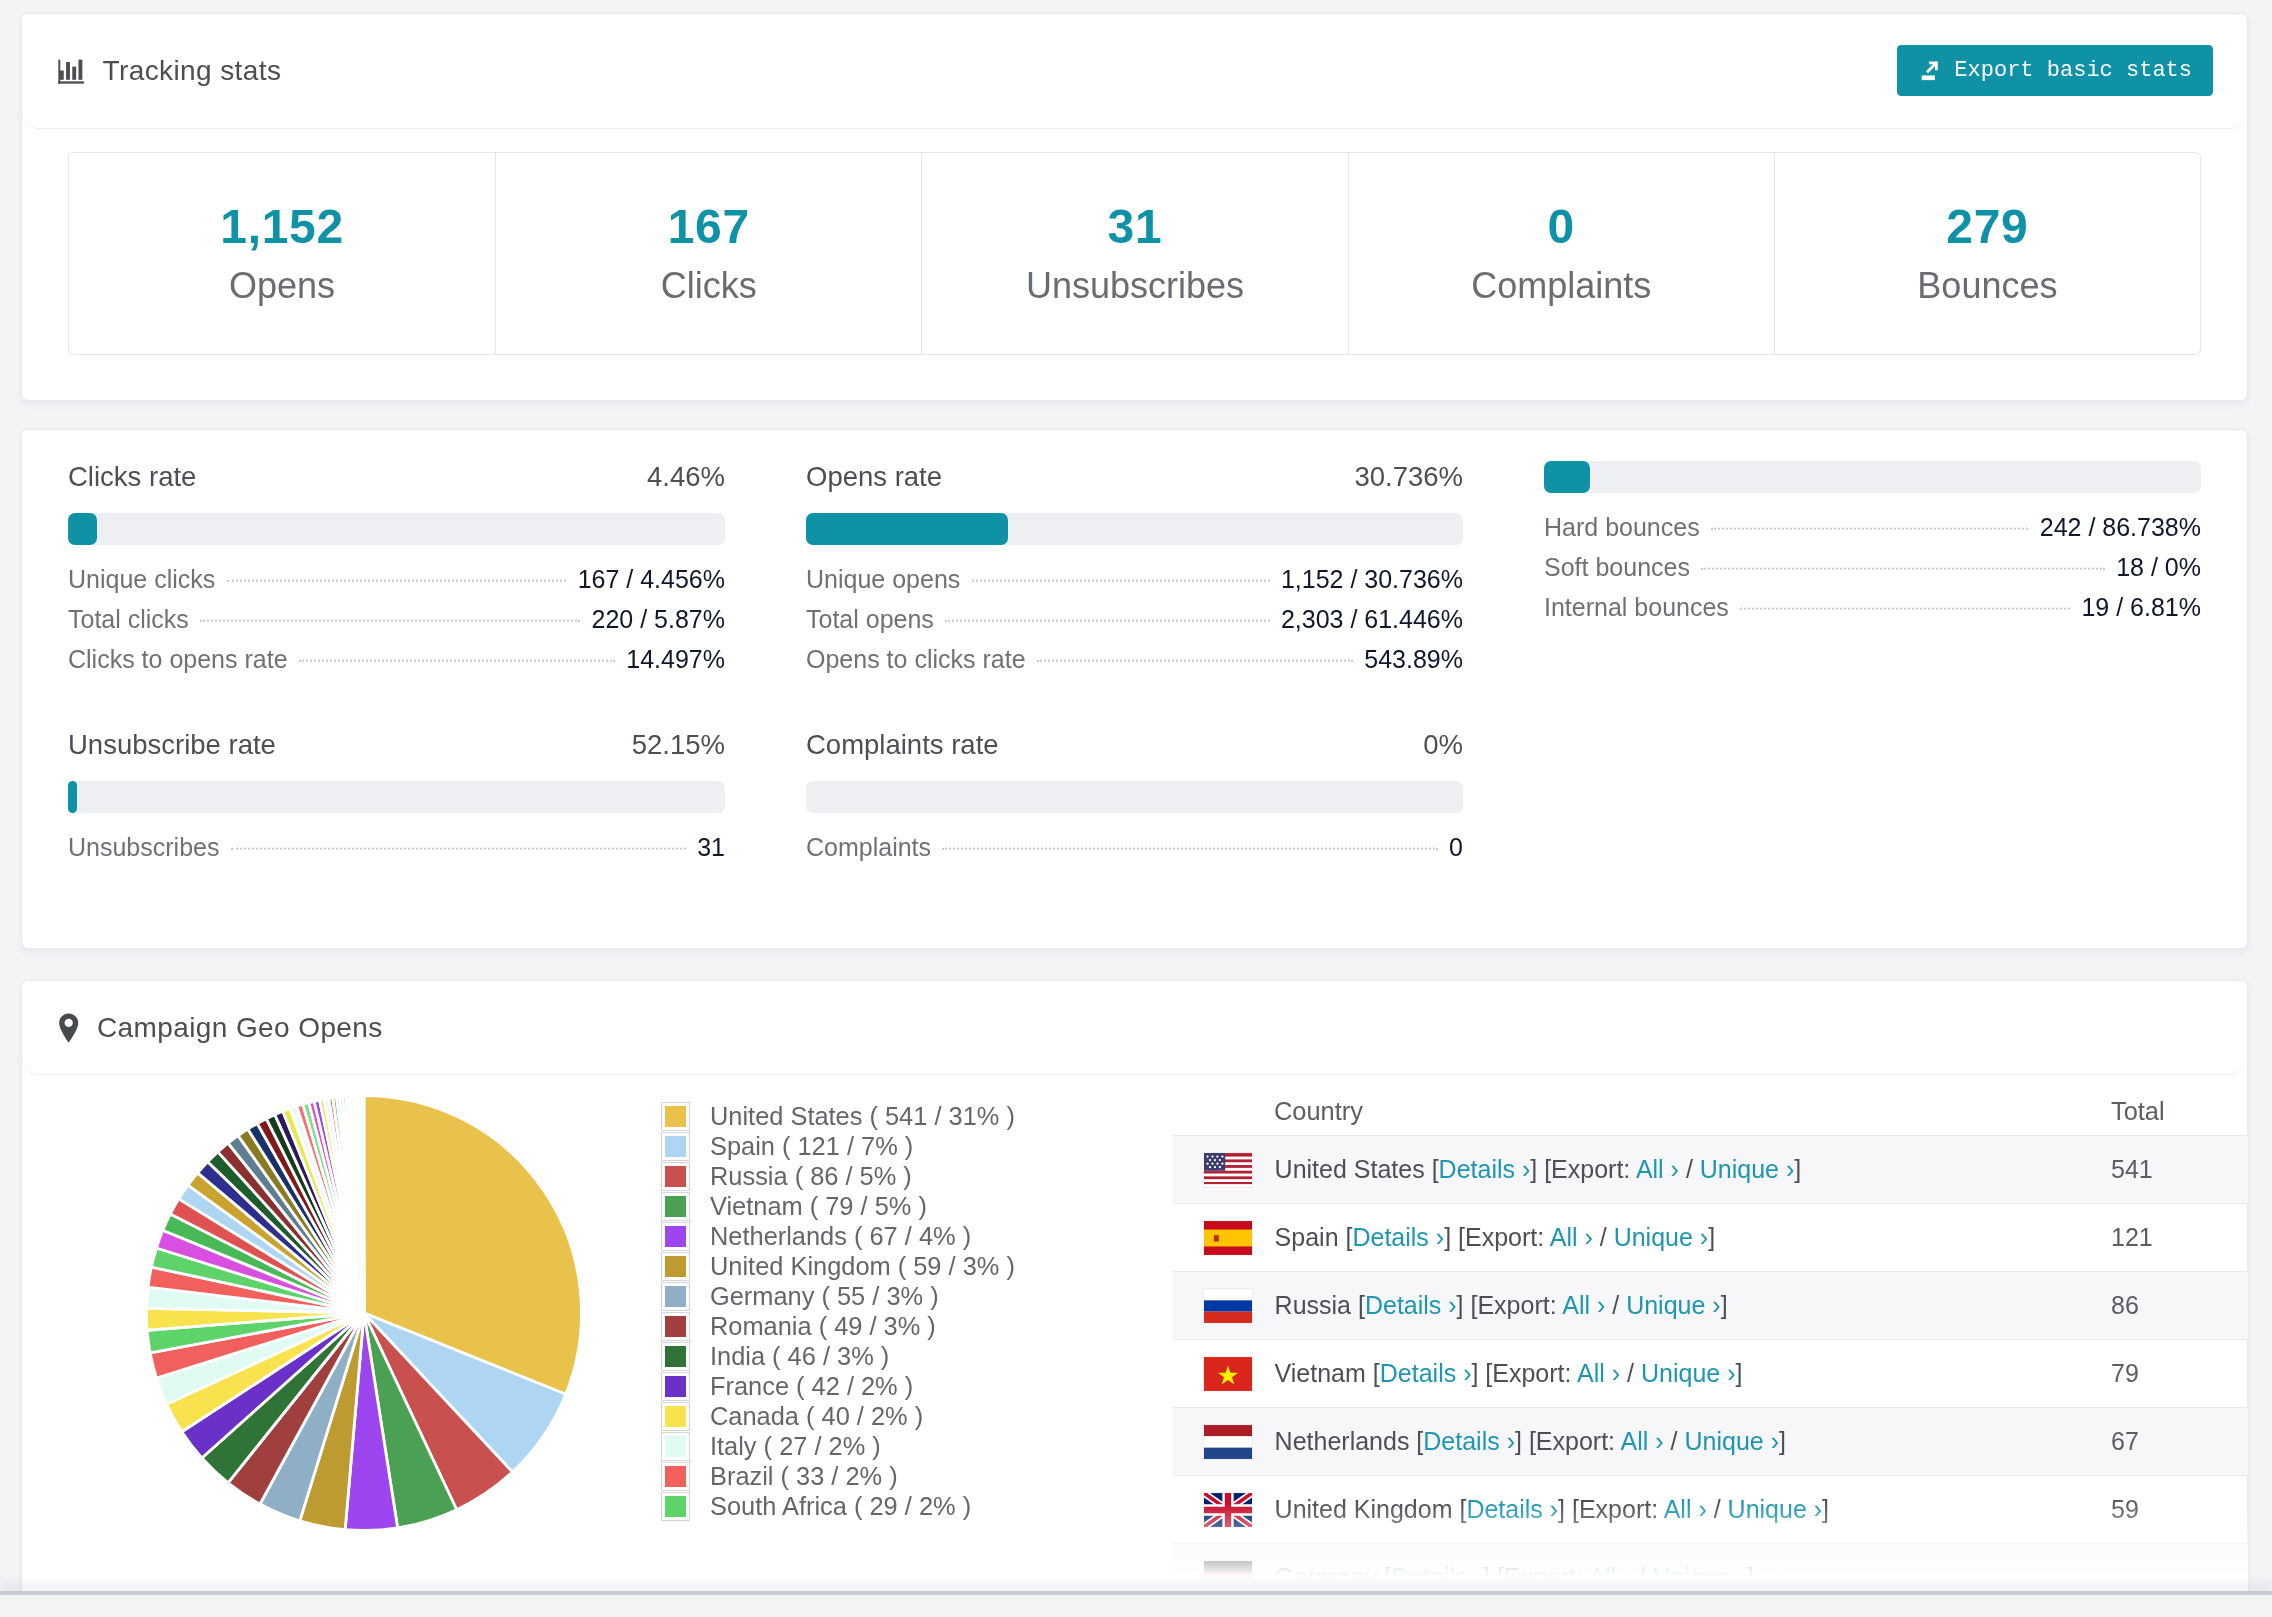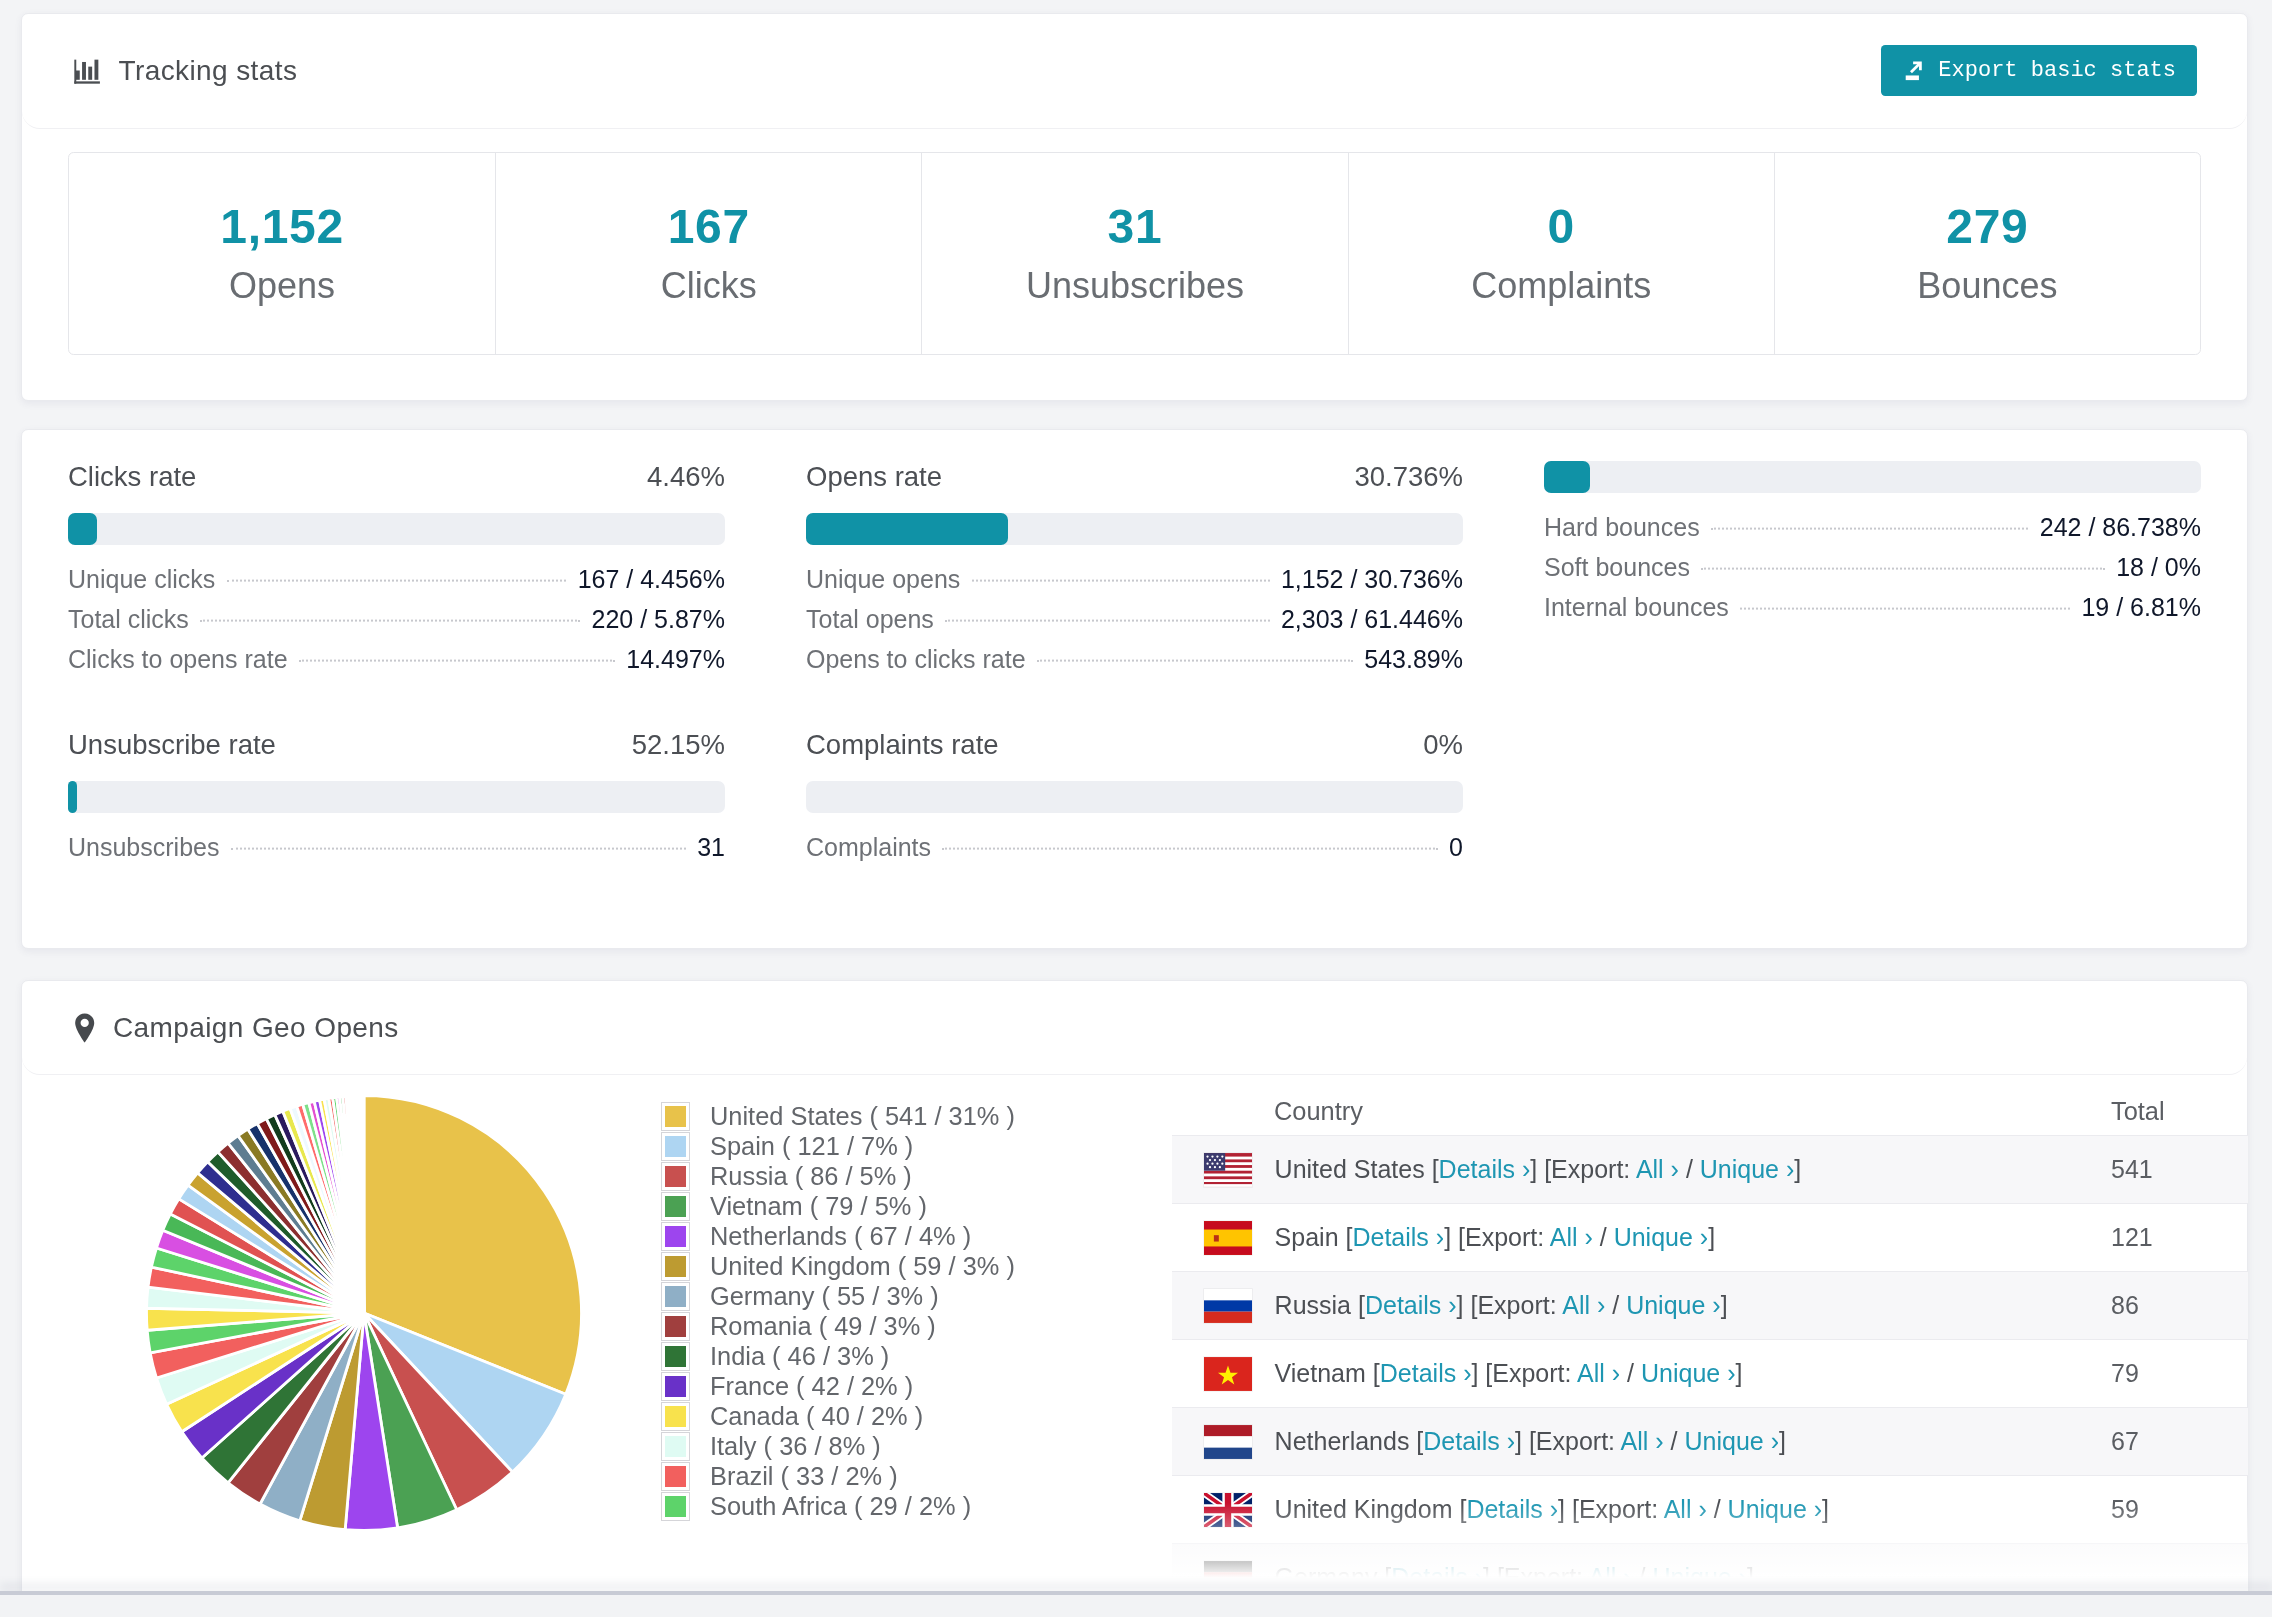--- a/index.html
+++ b/index.html
@@ -1,20 +1,20 @@
 <!DOCTYPE html>
 <html style="--accent: #1092a6; --link: #1e96b2;font-size:11.3px"><head>
 <meta charset="utf-8">
 <style>
   html,body{margin:0;padding:0;}
   body{font-family:"Liberation Sans", sans-serif; background:#f3f4f6;}
   #screen{position:relative;width:2273px;height:1618px;background:#f3f4f6;overflow:hidden;}
   .card{position:absolute;left:21px;width:2227px;background:#fff;border:1.4px solid #e9eaee;
         border-radius:7px;box-shadow:0 2.8px 7px rgba(70,70,110,0.07);box-sizing:border-box;}
-  .card-header{display:flex;align-items:center;height:114px;padding:0 50px;border-bottom:1.4px solid #f0f0f3;border-radius:18px;}
+  .card-header{display:flex;align-items:center;height:114px;padding:0 34px;border-bottom:1.4px solid #f0f0f3;border-radius:18px;}
   .card-title{font-size:28px;color:#4b4e52;letter-spacing:0.4px;display:flex;align-items:center;gap:15.5px;}
   .hicon{display:inline-flex;align-items:center;}
   .btn{margin-left:auto;display:flex;align-items:center;gap:11.3px;background:var(--accent,#1492a8);
        color:#fff;border:none;border-radius:4.2px;padding:12.7px 21px;font-size:22px;cursor:pointer;
        font-family:Liberation Mono, monospace;}
   
   #card1{top:12.7px;height:388px;}
   .summary{position:absolute;left:46px;right:46px;top:138px;height:201px;border:1.4px solid #e5e6ea;
            border-radius:5.6px;display:grid;grid-template-columns:repeat(5,1fr);}
   .cell{display:flex;flex-direction:column;align-items:center;justify-content:center;border-left:1.4px solid #e5e6ea;}
@@ -362,21 +362,21 @@
         <div class="litem">
      <span class="sw">
             <i style="background:#f8e24d"></i>
           </span>
      <span>Canada ( 40 / 2% )</span>
    </div>
         <div class="litem">
      <span class="sw">
             <i style="background:#dffbf3"></i>
           </span>
-     <span>Italy ( 36 / 8% )</span>
+     <span>Italy ( 27 / 2% )</span>
    </div>
         <div class="litem">
      <span class="sw">
             <i style="background:#f2605e"></i>
           </span>
      <span>Brazil ( 33 / 2% )</span>
    </div>
         <div class="litem">
      <span class="sw">
             <i style="background:#5dd36a"></i>

